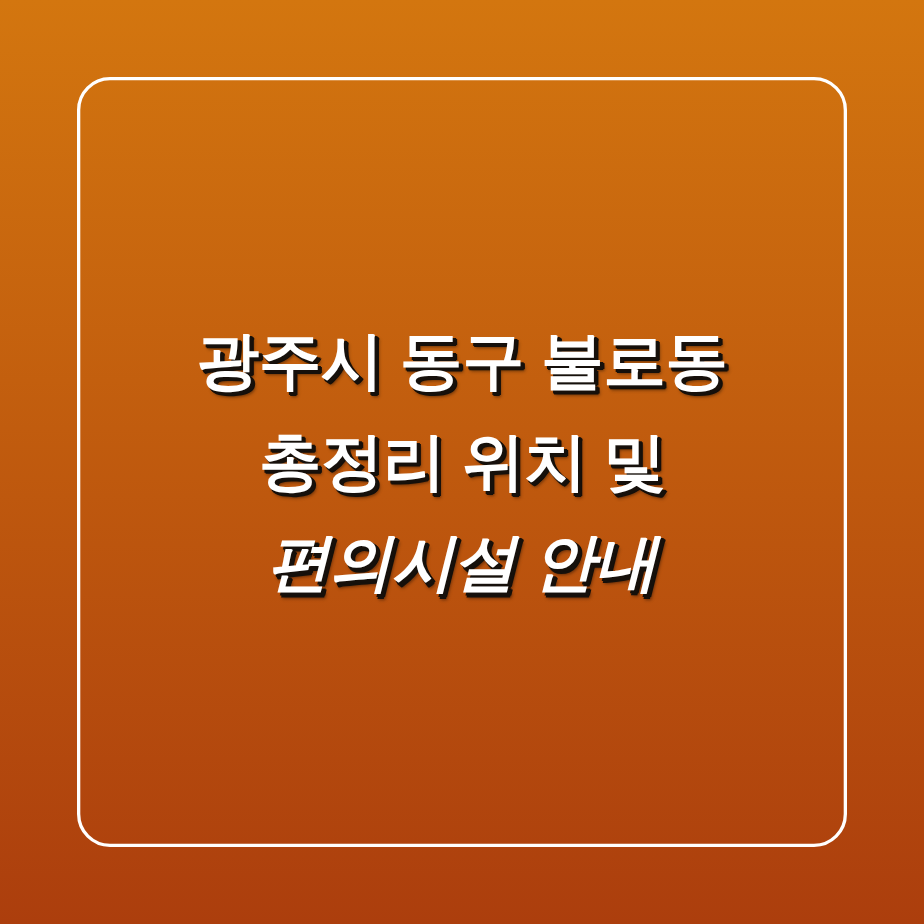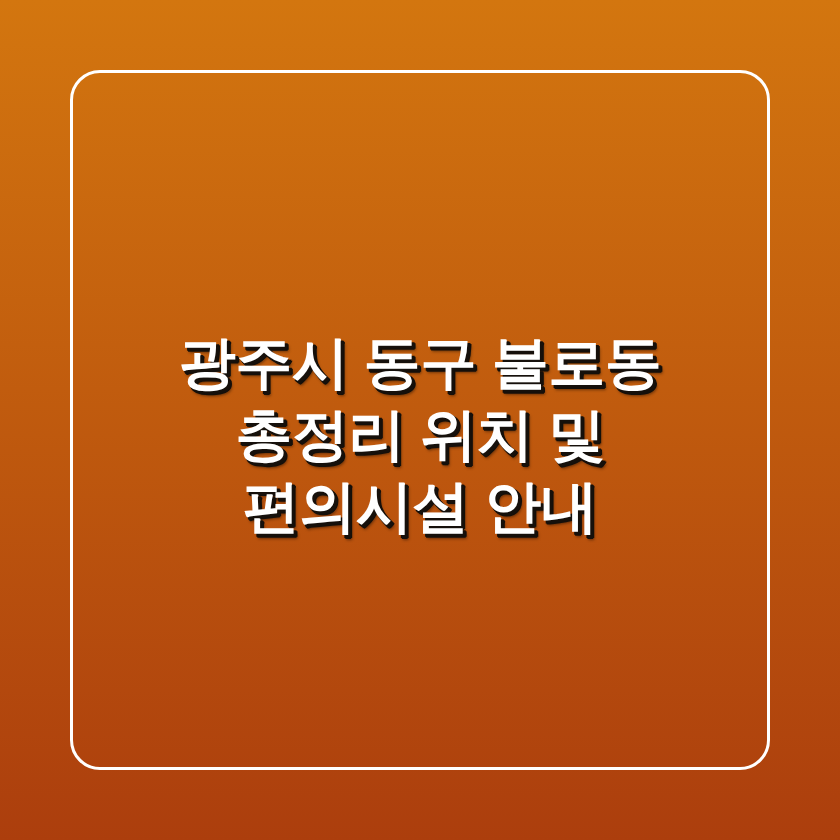--- a/index.html
+++ b/index.html
@@ -33,29 +33,30 @@
     box-sizing: border-box;
     border: 3px solid #FFFFFF;
     border-radius: 30px;
     pointer-events: none;
   }
 
   
   #headline {
     position: absolute;
     left: 70px;
-    top: 84px;
+    top: 70px;
     width: 700px;
     height: 700px;
     display: flex;
     flex-direction: column;
     align-items: center;
     justify-content: center;
     box-sizing: border-box;
     padding: 0 20px;
+    gap: 20px;
   }
 
   .headline-line {
     display: block;
     width: 100%;
     text-align: center;
     color: #FFFFFF;
     font-size: 57px;
     line-height: 72px;
     font-weight: 700;
@@ -73,16 +74,16 @@
 </head>
 <body>
 
 <div id="canvas" style="background: linear-gradient(rgb(211, 118, 15) 0%, rgb(172, 62, 13) 100%);">
 
   <div id="frame" style="border-color: rgb(255, 255, 255); border-width: 3px; border-radius: 30px;"></div>
 
   <div id="headline">
     <span class="headline-line" style="color: rgb(255, 255, 255);">광주시 동구 불로동</span>
     <span class="headline-line" style="color: rgb(255, 255, 255);">총정리 위치 및</span>
-    <span class="headline-line" style="color: rgb(255, 255, 255);">편의시설 안내</span>
+    <span class="headline-line" style="color: rgb(255, 255, 255); font-style: italic;">편의시설 안내</span>
   </div>
 
 </div>
 
 </body></html>

